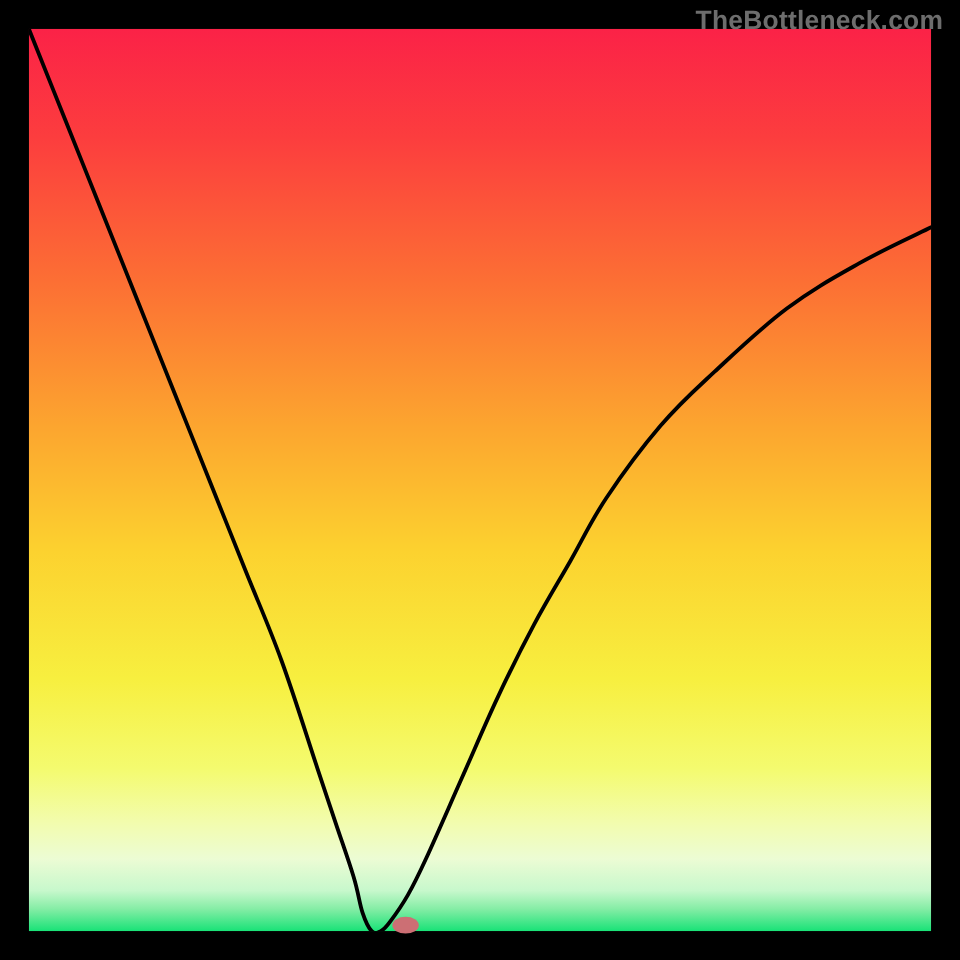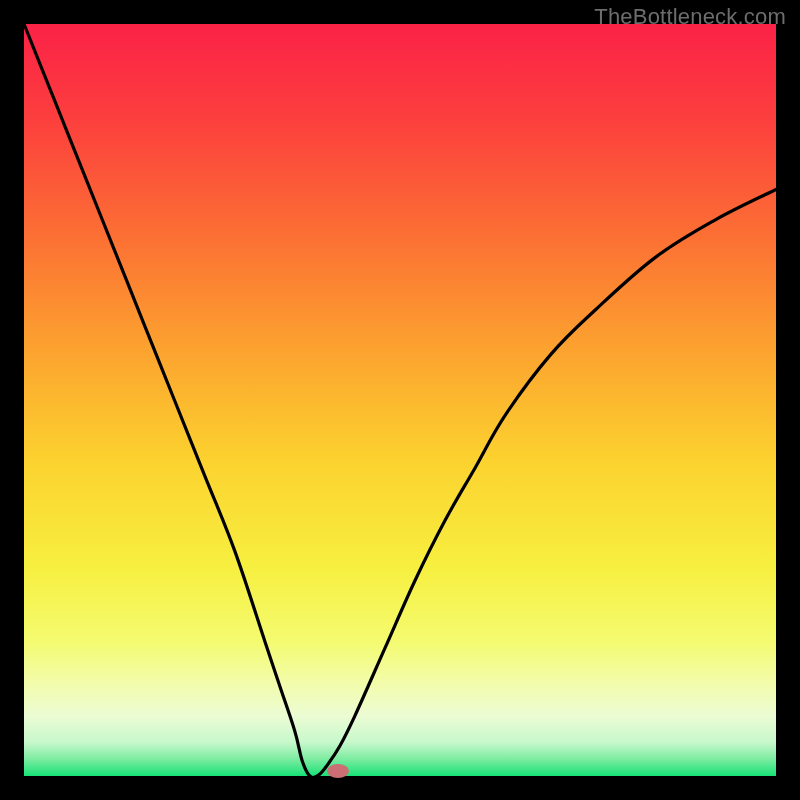--- a/index.html
+++ b/index.html
@@ -25,21 +25,21 @@
     top: 0;
     width: 752px;
     height: 752px;
   }
   .watermark {
     position: absolute;
     top: 4px;
     right: 14px;
     color: #6d6d6d;
     font-size: 22px;
-    font-weight: 400;
+    font-weight: 700;
     letter-spacing: 0.2px;
   }
   .marker {
     position: absolute;
     background: #cc6f74;
     border-radius: 50% / 50%;
   }
 </style>
 </head>
 <body>

